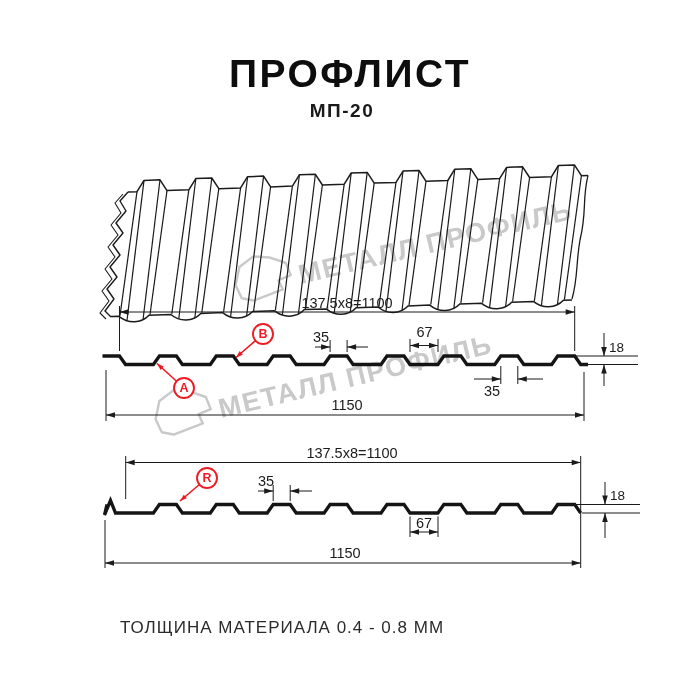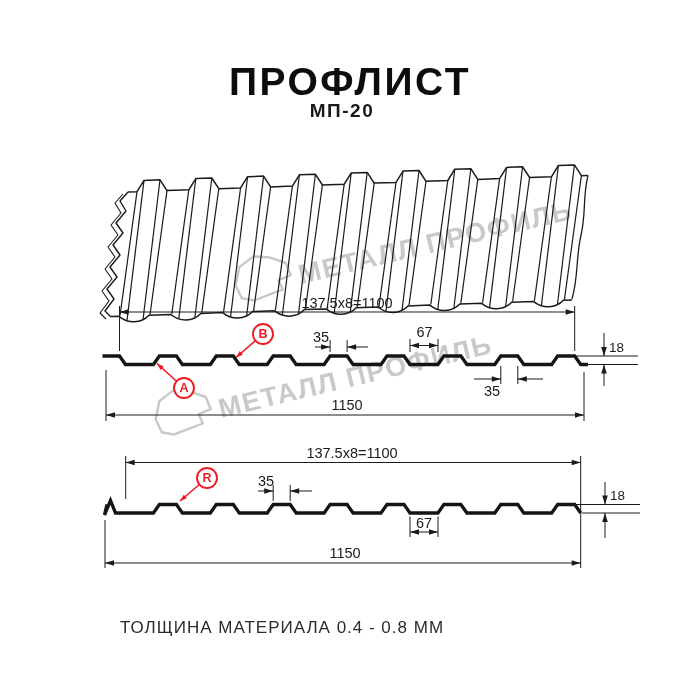--- a/index.html
+++ b/index.html
@@ -1,18 +1,18 @@
 <!DOCTYPE html>
 <html><head>
 <meta charset="utf-8">
 <style>
   html,body{margin:0;padding:0;background:#ffffff;}
   .page{position:relative;width:700px;height:700px;background:#ffffff;overflow:hidden;
         font-family:"Liberation Sans",sans-serif;}
-  .title{position:absolute;top:60px;left:0;width:700px;text-align:center;
+  .title{position:absolute;top:52px;left:0;width:700px;text-align:center;
          font-size:39px;font-weight:bold;letter-spacing:2.5px;color:#0d0d0d;}
   .subtitle{position:absolute;top:100px;left:0;width:684px;text-align:center;
          font-size:19px;font-weight:bold;letter-spacing:1.5px;color:#1a1a1a;}
   .footer-note{position:absolute;top:618px;left:0;width:564px;text-align:center;
          font-size:17px;font-weight:500;letter-spacing:1px;color:#2b2b2b;}
   svg{position:absolute;left:0;top:0;}
   svg text{font-family:"Liberation Sans",sans-serif;}
 </style>
 </head>
 <body>

